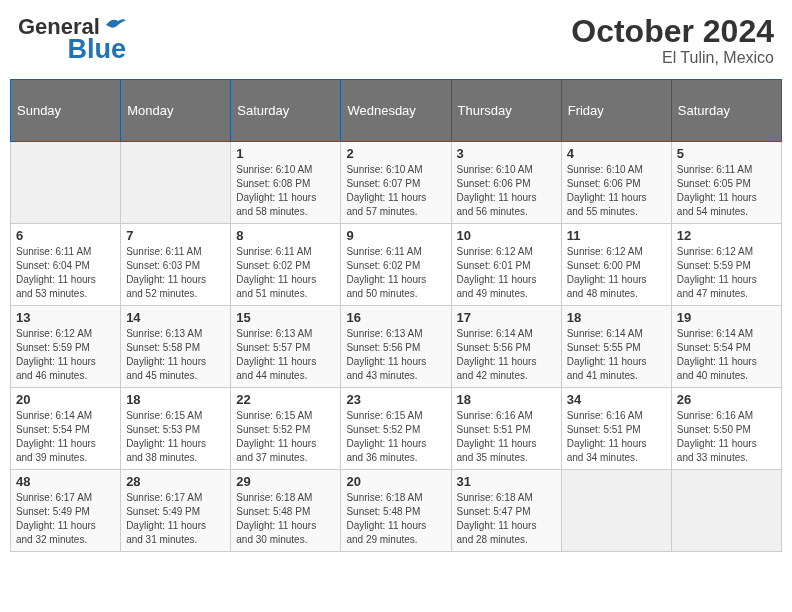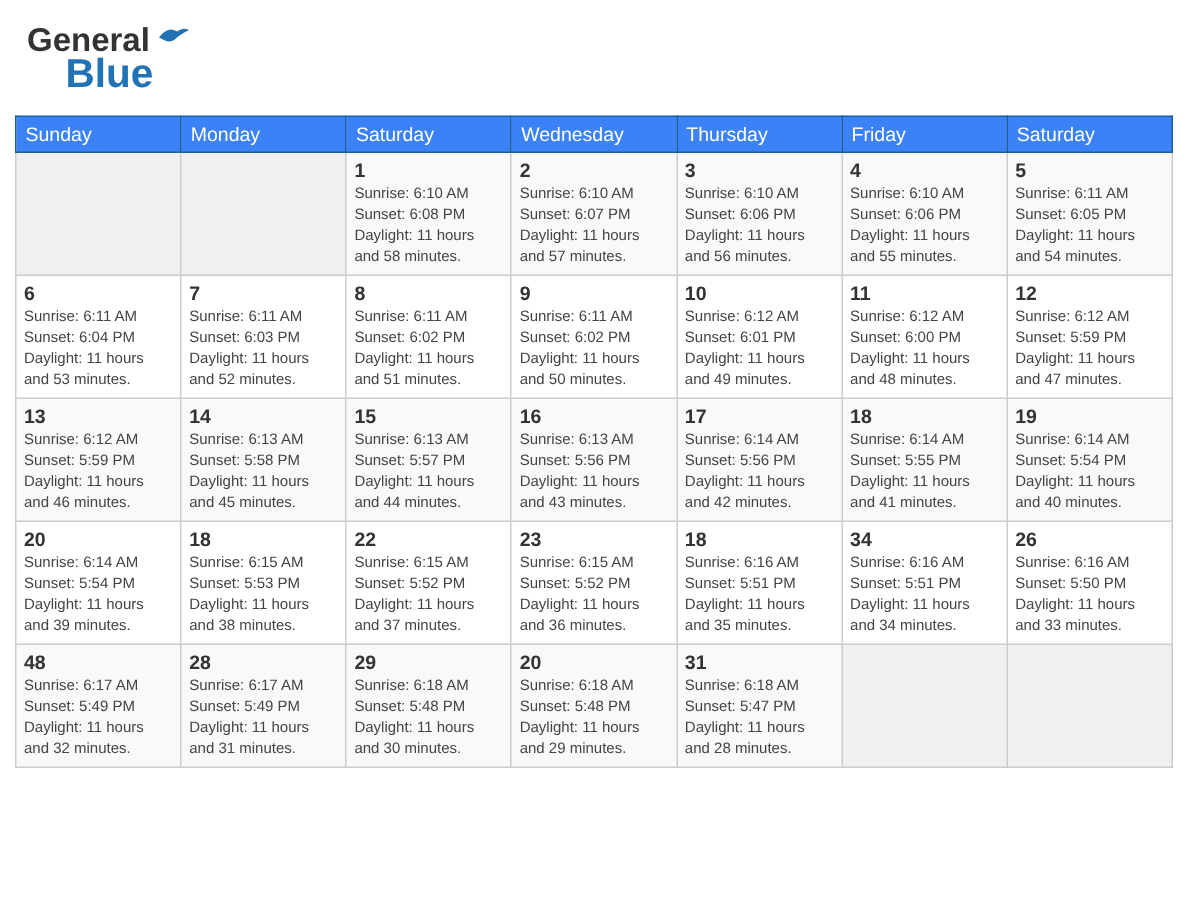--- a/index.html
+++ b/index.html
@@ -13,21 +13,21 @@
     .header {
       display: flex;
       justify-content: space-between;
       align-items: flex-start;
       margin-bottom: 8px;
       padding: 4px 8px;
     }
     .logo {
       display: flex;
       flex-direction: column;
-      align-items: center;
+      align-items: flex-end;
     }
     .logo-row {
       display: flex;
       align-items: center;
       gap: 2px;
     }
     .title-block {
       text-align: right;
     }
     .month-title {
@@ -39,24 +39,24 @@
     .subtitle {
       font-size: 16px;
       color: #555;
     }
     table {
       width: 100%;
       border-collapse: collapse;
       font-size: 11px;
     }
     thead tr th {
-      background-color: #3b82f6;
+      background-color: #737373;
       color: #fff;
       text-align: left;
-      padding: 4px 6px;
+      padding: 23px 6px;
       font-size: 13px;
       font-weight: normal;
       border: 1px solid #1a5f9e;
     }
     tbody tr td {
       border: 1px solid #ccc;
       vertical-align: top;
       padding: 4px 5px;
       width: calc(100% / 7);
       min-height: 80px;
@@ -91,20 +91,24 @@
 <div class="header">
   <div class="logo">
     <div class="logo-row">
       <span style="font-size:22px; font-weight:bold; color:#333;">General</span>
       <svg width="22" height="16" viewBox="0 0 22 16" style="margin-left:2px; margin-top:-4px;">
         <path d="M2,8 Q8,0 14,4 Q18,1 22,3 Q16,6 14,8 Q10,12 6,10 Z" fill="#2272b6"></path>
       </svg>
     </div>
     <span style="font-size:27px; font-weight:bold; color:#2272b6; margin-top:-6px; margin-left:2px;">Blue</span>
   </div>
+  <div class="title-block">
+    <div class="month-title">October 2024</div>
+    <div class="subtitle">El Tulin, Mexico</div>
+  </div>
 </div>
 
 <table>
   <thead>
     <tr>
     <th>Sunday</th>
         <th>Monday</th>
         <th>Saturday</th>
         <th>Wednesday</th>
         <th>Thursday</th>

